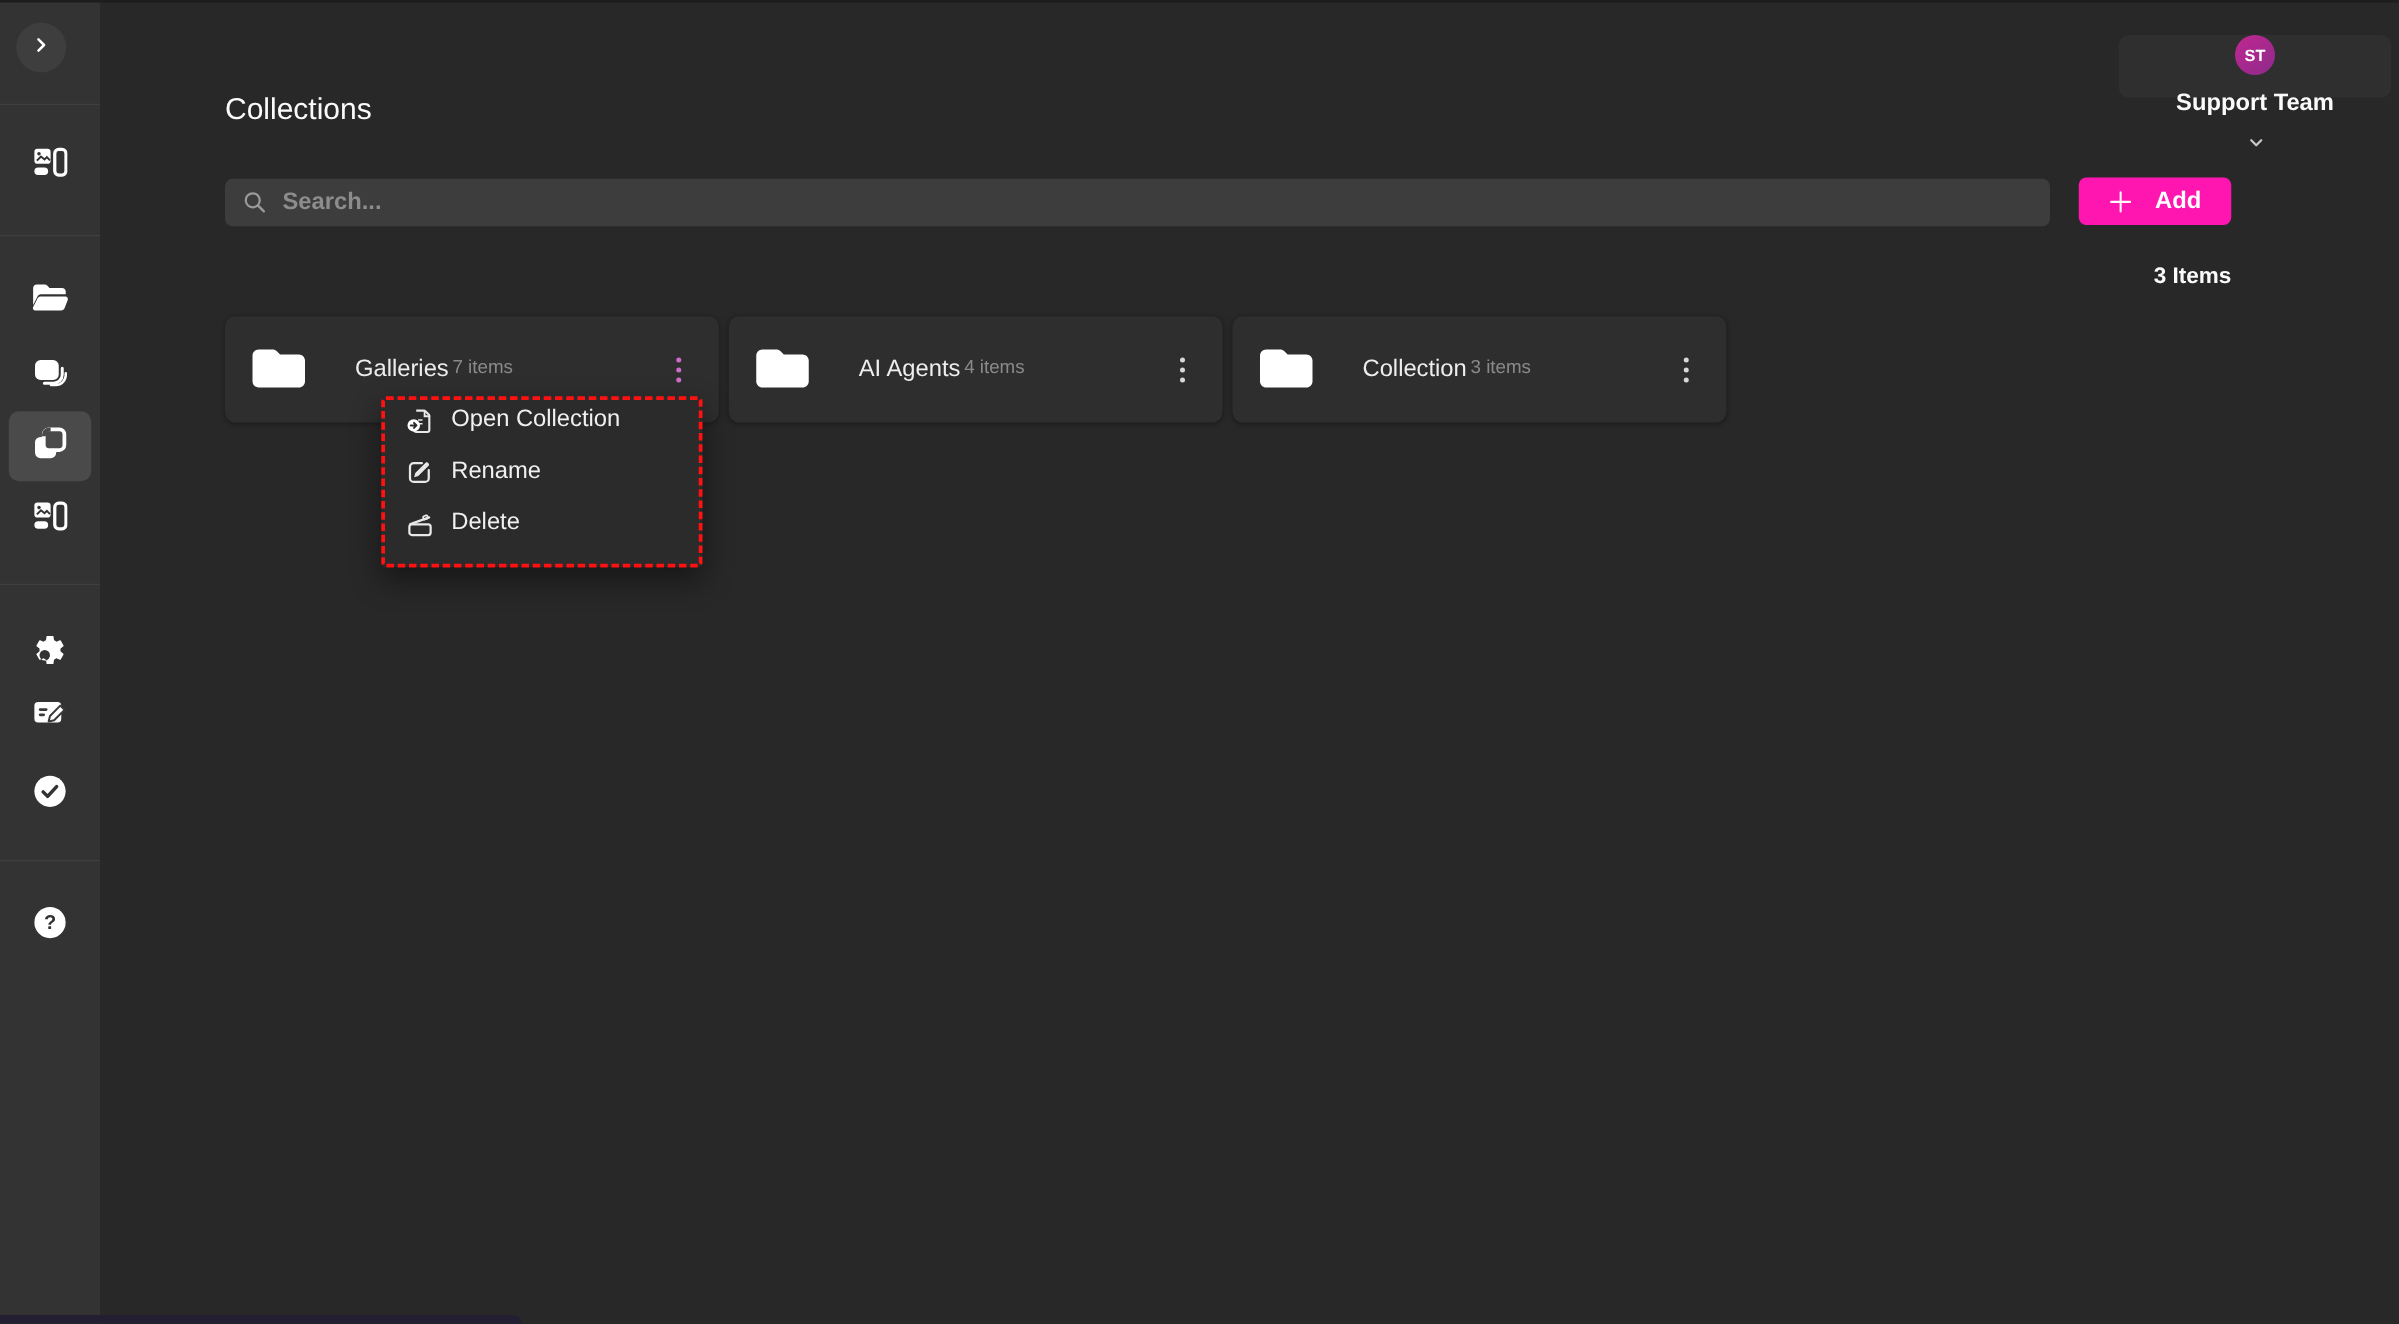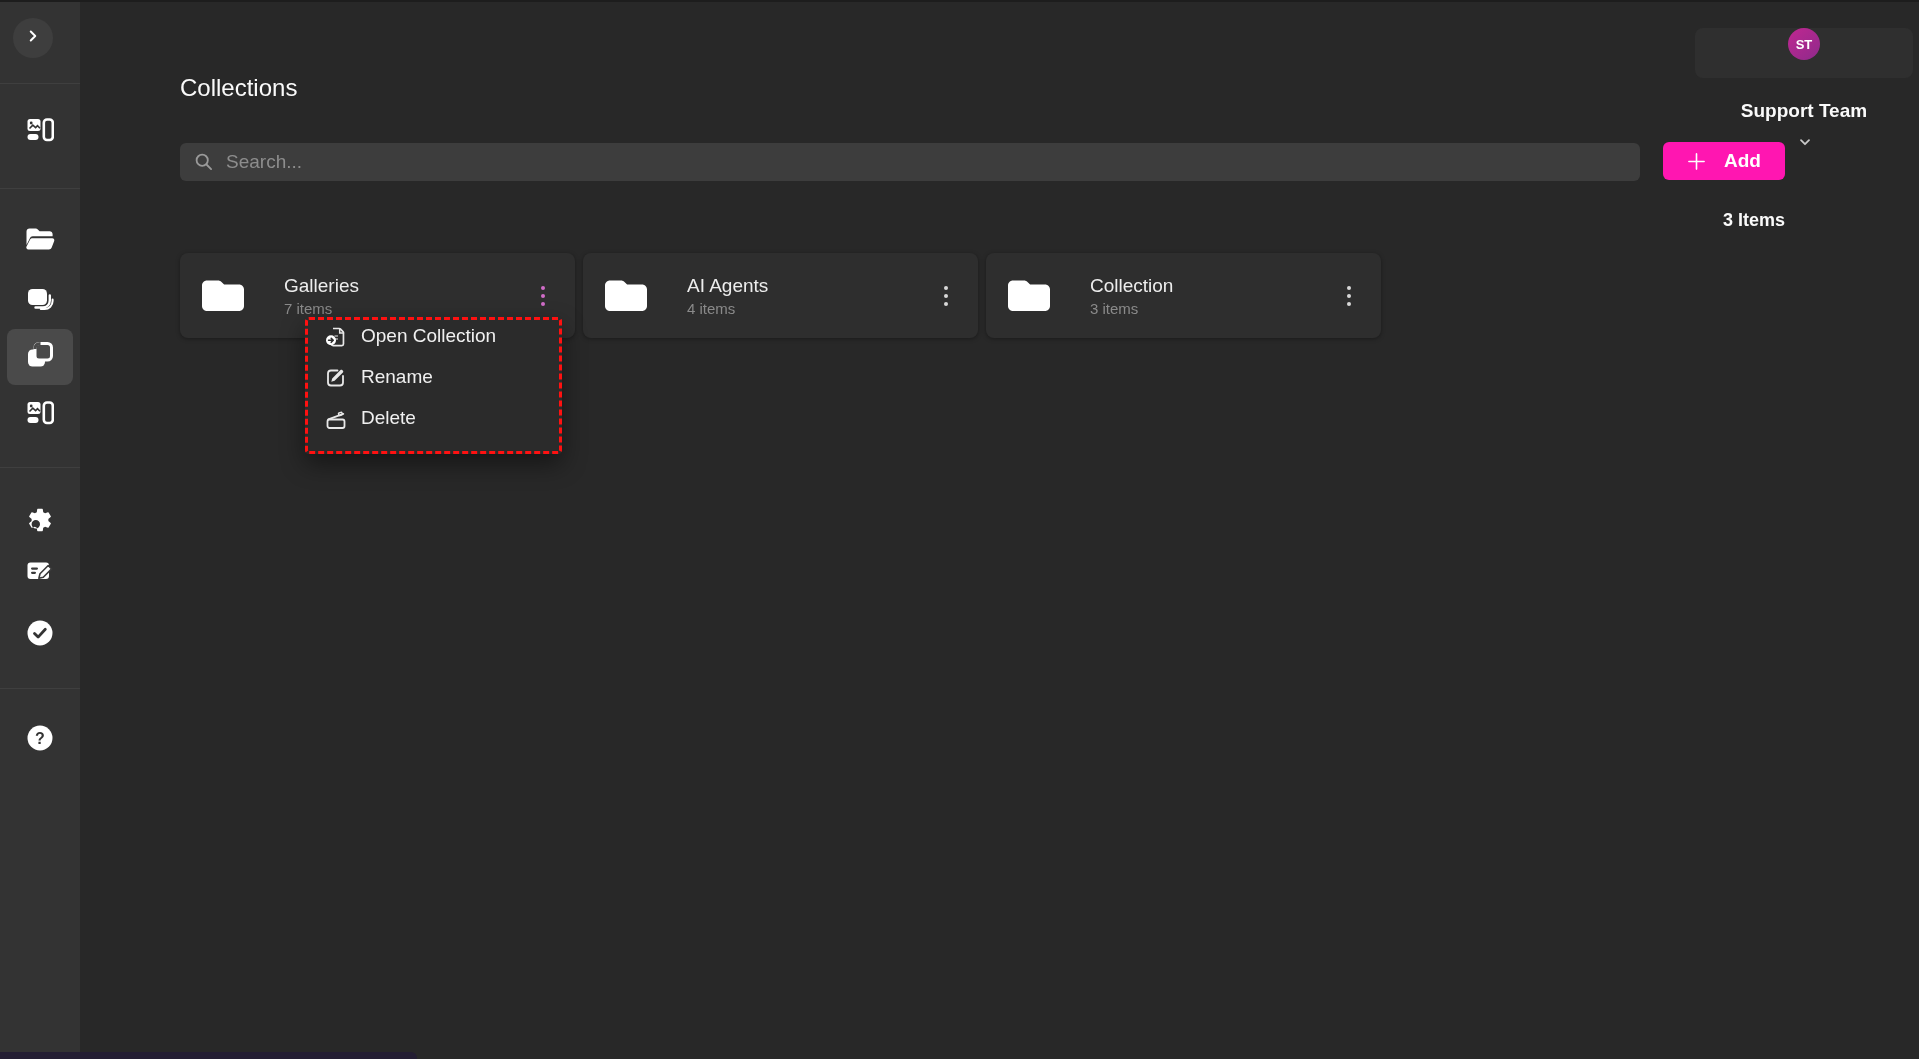--- a/index.html
+++ b/index.html
@@ -29,50 +29,50 @@
   .user-chip {
     position:absolute; top:28px; right:6px; width:218px; height:50px; background:#2f2f2f;
     border-radius:8px; display:flex; align-items:center; padding:0 14px; gap:12px; cursor:pointer; z-index:6;flex-direction:column;
   }
   .avatar {
     width:32px; height:32px; border-radius:50%; flex:0 0 32px;
     background:linear-gradient(140deg, var(--avatar-start,#c02791), var(--avatar-end,#8e2a8b));
     display:flex; align-items:center; justify-content:center;
     font-size:13px; font-weight:700; color:#fff;
   }
-  .user-name { font-size:19px; font-weight:700; color:#fafafa; white-space:nowrap;margin-top:28px; }
+  .user-name { font-size:19px; font-weight:700; color:#fafafa; white-space:nowrap; }
 
   
   .page-title { position:absolute; left:180px; top:74px; font-size:24px; font-weight:400; color:#fafafa; }
   .search-bar {
     position:absolute; left:180px; top:143px; width:1460px; height:38px;
     background:#3d3d3d; border-radius:6px; display:flex; align-items:center;
   }
   .search-bar svg { position:absolute; left:14px; top:9px; }
   .search-input {
     width:100%; height:100%; background:transparent; border:none; outline:none;
-    color:#e5e5e5; font-size:19px; padding:0 16px 0 46px; font-family:"Liberation Sans", sans-serif;
+    color:#e5e5e5; font-size:19px; padding:0 16px 0 46px; font-family:"Liberation Sans", sans-serif;font-weight:bold;
   }
   .search-input::placeholder { color:#8d8d8d; }
   .add-btn {
     position:absolute; left:1663px; top:142px; width:122px; height:38px;
     background:var(--accent,#ff16b1); border:none; border-radius:6px; cursor:pointer;
     display:flex; align-items:center; justify-content:center; gap:18px;
     color:#fff; font-size:19px; font-weight:700; font-family:"Liberation Sans", sans-serif;
   }
   .items-count { position:absolute; top:210px; right:134px; font-size:18px; font-weight:700; color:#fafafa; }
 
   
   .cards { position:absolute; left:180px; top:253px; display:flex; gap:8px; }
   .card {
     width:395px; height:85px; background:#2e2e2e; border-radius:8px;
     display:flex; align-items:center; padding:0 18px 0 20px;
     box-shadow:0 1px 4px rgba(0,0,0,.35); cursor:pointer;
   }
-  .card-text { margin-left:38px; display:flex; flex-direction:column; gap:3px; }
+  .card-text { margin-left:38px; display:flex; flex-direction:row; gap:3px; }
   .card-title { font-size:19px; color:#ededed; }
   .card-sub { font-size:15px; color:#8a8a8a; }
   .kebab {
     margin-left:auto; width:28px; height:44px; display:flex; flex-direction:column;
     align-items:center; justify-content:center; gap:4px; cursor:pointer; background:none; border:none;
   }
   .kebab i { width:4px; height:4px; border-radius:50%; background:#d8d8d8; display:block; }
   .card.menu-open .kebab i { background:var(--kebab-active,#d06cc8); }
 
   

